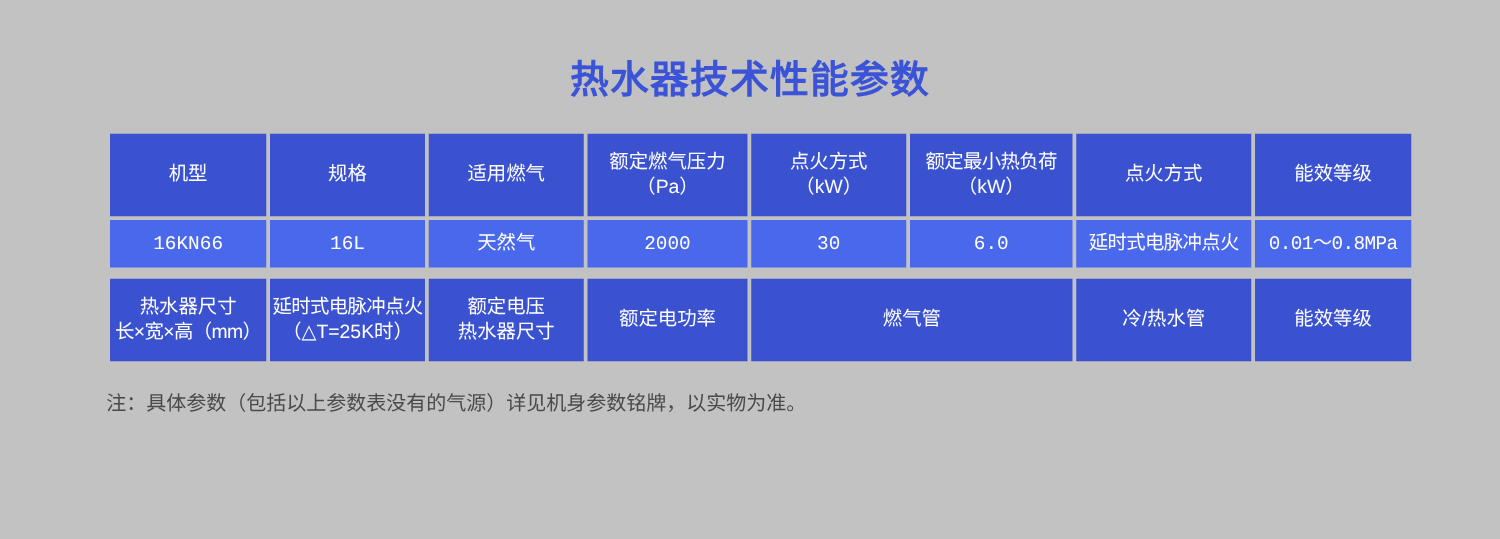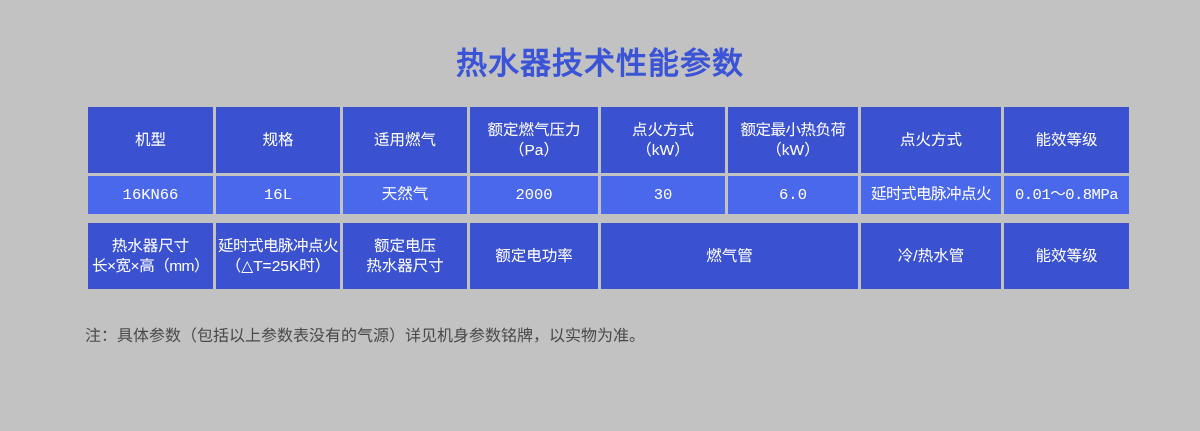--- a/index.html
+++ b/index.html
@@ -69,21 +69,21 @@
     background: transparent;
     height: 3px;
     padding: 0;
     font-size: 0;
     line-height: 0;
   }
   .cellline { display: block; }
   .tight { letter-spacing: -0.5px; }
   .footnote {
     width: 1030px;
-    margin: 12px auto;
+    margin: 0 auto;
     padding-top: 22px;
     font-size: 16px;
     color: #4a4a4a;
     text-align: left;
     line-height: 1.3;
     user-select: none;
   }
 </style>
 </head>
 <body>

